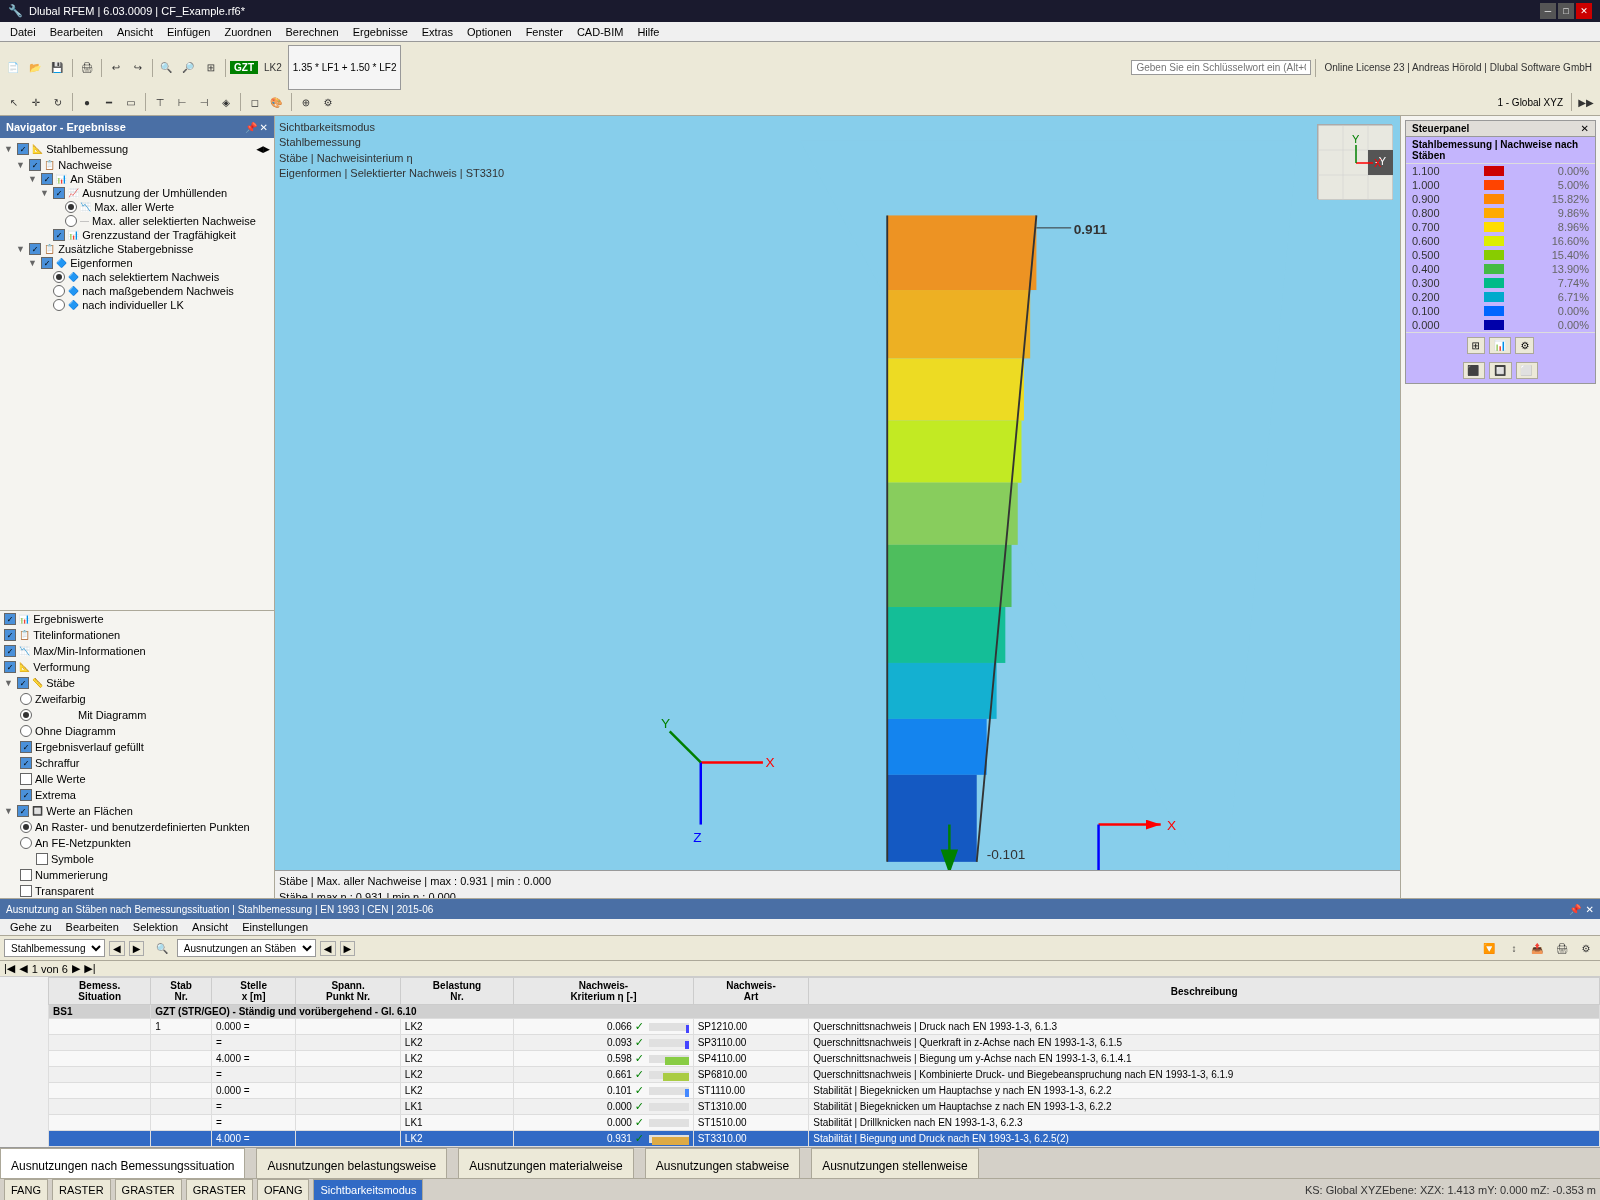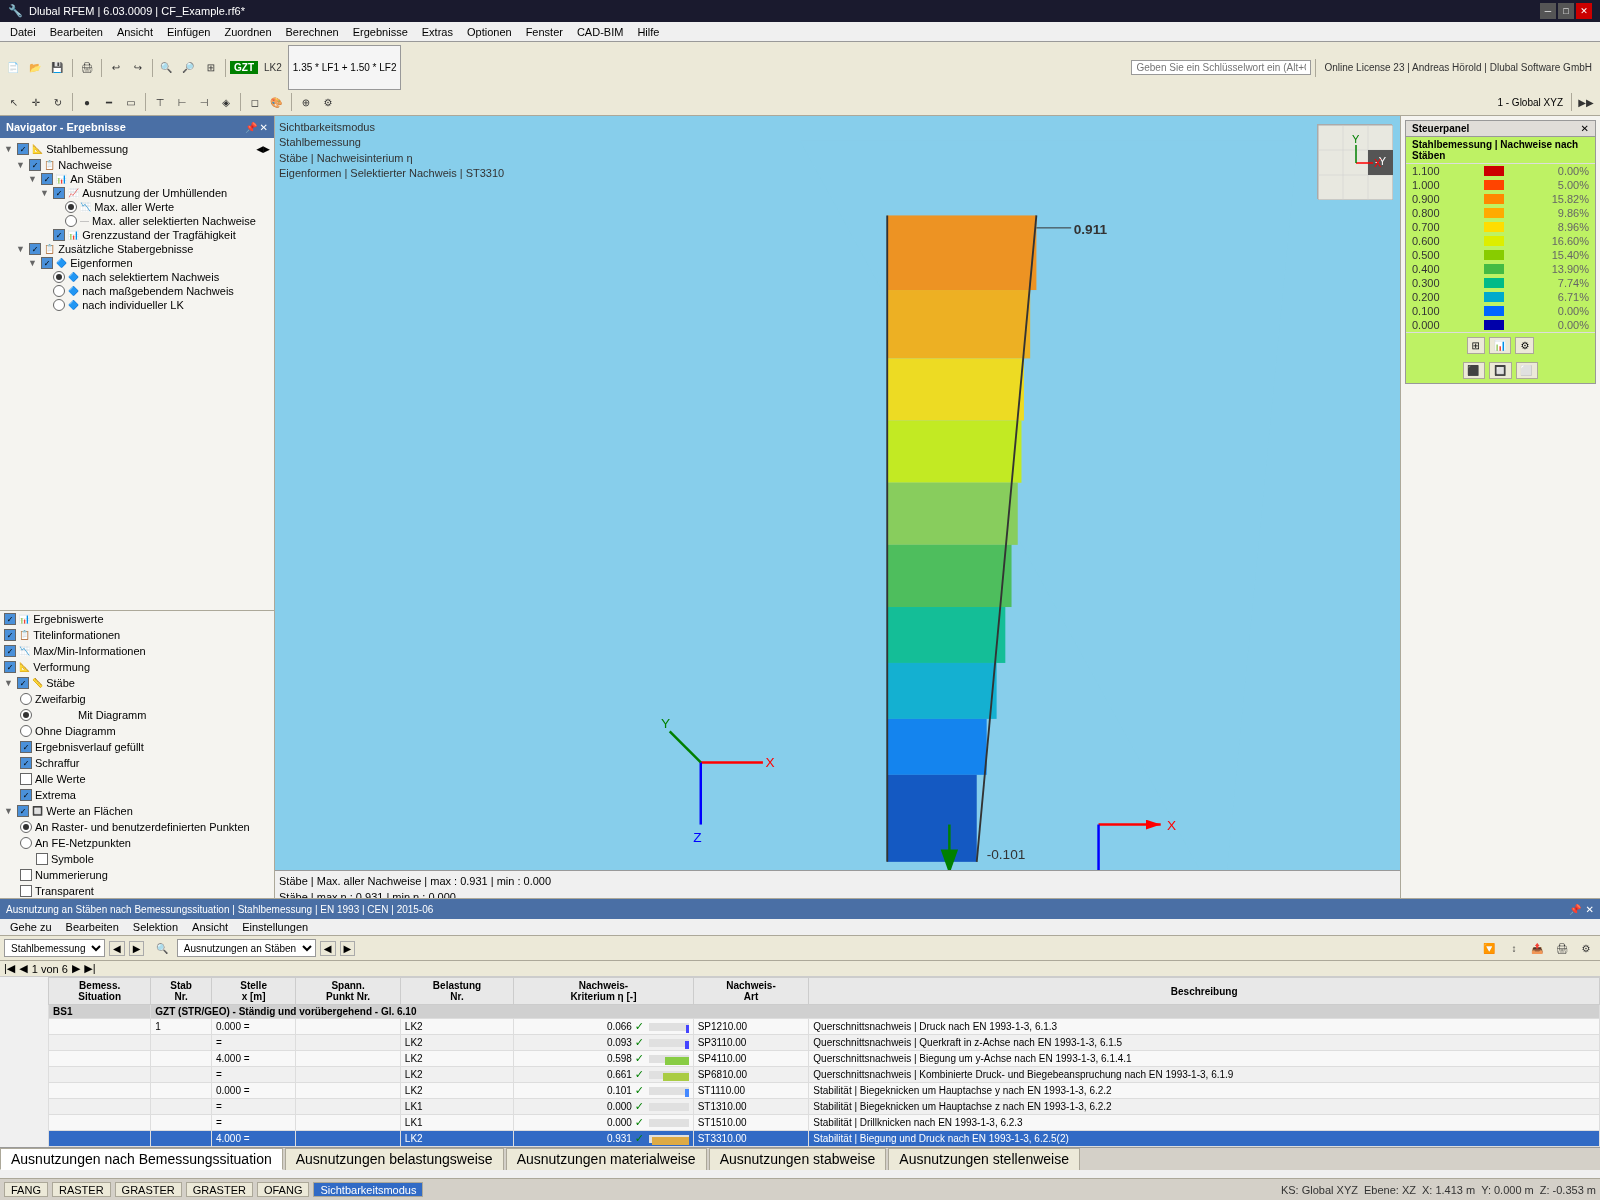--- a/index.html
+++ b/index.html
@@ -54,21 +54,21 @@
 
     
     .center-area { flex: 1; background: #87ceeb; position: relative; overflow: hidden; }
     .view-info { position: absolute; top: 4px; left: 4px; background: transparent; color: #333; font-size: 10px; line-height: 1.4; }
 
     
     .view-status { position: absolute; bottom: 0; left: 0; right: 0; background: #f0f0f0; border-top: 1px solid #999; padding: 2px 4px; font-size: 10px; line-height: 1.5; }
 
     
     .right-panel { width: 200px; background: #f5f4f0; border-left: 1px solid #aca899; }
-    .steuerpanel { margin: 4px; border: 1px solid #999; background: #bef264; }
+    .steuerpanel { margin: 4px; border: 1px solid #999; background: #c4b5fd; }
     .steuerpanel-header { background: #e0ddd8; padding: 2px 6px; display: flex; align-items: center; justify-content: space-between; border-bottom: 1px solid #999; }
     .legend-title { font-size: 10px; font-weight: bold; padding: 2px 6px; border-bottom: 1px solid #ddd; }
     .legend-row { display: flex; align-items: center; justify-content: space-between; padding: 1px 6px; font-size: 9px; }
     .legend-color { width: 20px; height: 10px; display: inline-block; margin-right: 4px; }
     .legend-value { color: #333; min-width: 35px; }
     .legend-pct { color: #666; text-align: right; min-width: 45px; }
     .legend-row-container { display: flex; align-items: center; }
     .sp-btn { background: #ece9d8; border: 1px solid #aca899; padding: 2px 4px; cursor: pointer; font-size: 10px; }
 
     
@@ -79,28 +79,28 @@
     .bottom-table { width: 100%; border-collapse: collapse; font-size: 10px; }
     .bottom-table th { background: #e8e8e8; border: 1px solid #ccc; padding: 2px 4px; text-align: center; font-size: 10px; white-space: nowrap; }
     .bottom-table td { border: 1px solid #ddd; padding: 1px 4px; font-size: 10px; white-space: nowrap; }
     .bottom-table tr:nth-child(even) { background: #f8f8f8; }
     .bottom-table tr.selected td { background: #316ac5; color: white; }
     .bottom-table tr.group-header td { background: #d0d0d0; font-weight: bold; }
     .table-container { overflow-y: auto; max-height: 200px; padding-left: 48px; }
 
     
     .tab-bar { display: flex; background: #d4d0c8; border-top: 1px solid #999; overflow-x: auto; }
-    .tab { padding: 2px 10px; background: #ece9d8; border: 1px solid #aca899; border-bottom: none; cursor: pointer; font-size: 14px; white-space: nowrap; margin-right: 2px; }
+    .tab { padding: 10px 10px; background: #ece9d8; border: 1px solid #aca899; border-bottom: none; cursor: pointer; font-size: 12px; white-space: nowrap; margin-right: 11px; }
     .tab.active { background: white; border-bottom: 1px solid white; z-index: 1; }
 
     
     .status-bar { background: #d4d0c8; border-top: 1px solid #aca899; height: 22px; display: flex; align-items: center; padding: 0 4px; gap: 4px; font-size: 10px; }
-    .status-item { padding: 0 6px; border: 1px solid #aca899; background: #ece9d8; height: 15px; display: flex; align-items: center; cursor: pointer; }
+    .status-item { padding: 0 6px; border: 1px solid #aca899; background: #ece9d8; height: 22px; display: flex; align-items: center; cursor: pointer; }
     .status-item.active { background: #316ac5; color: white; }
-    .coord-bar { margin-left: auto; display: flex; gap: 6px; font-size: 10px; color: #333; }
+    .coord-bar { margin-left: auto; display: flex; font-size: 10px; color: #333; }
 
     
     .structure-svg { position: absolute; top: 0; left: 0; width: 100%; height: 100%; }
 
     .dropdown-select { background: white; border: 1px solid #999; padding: 1px 2px; font-size: 10px; height: 18px; }
 
     
     .check-green { color: green; }
 
     .col-beschreibung { max-width: 400px; overflow: hidden; text-overflow: ellipsis; }

